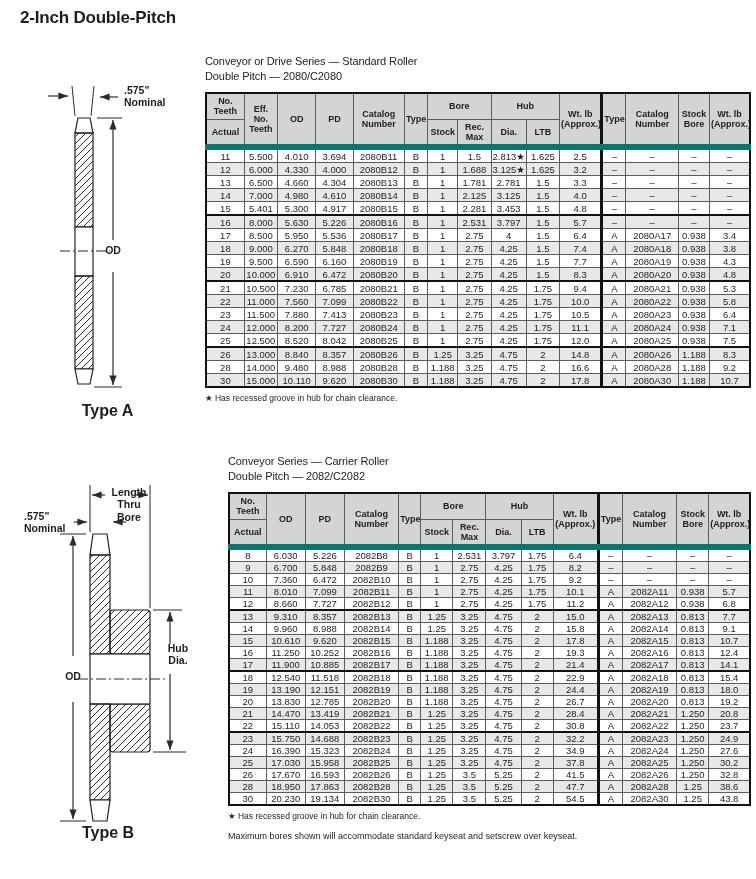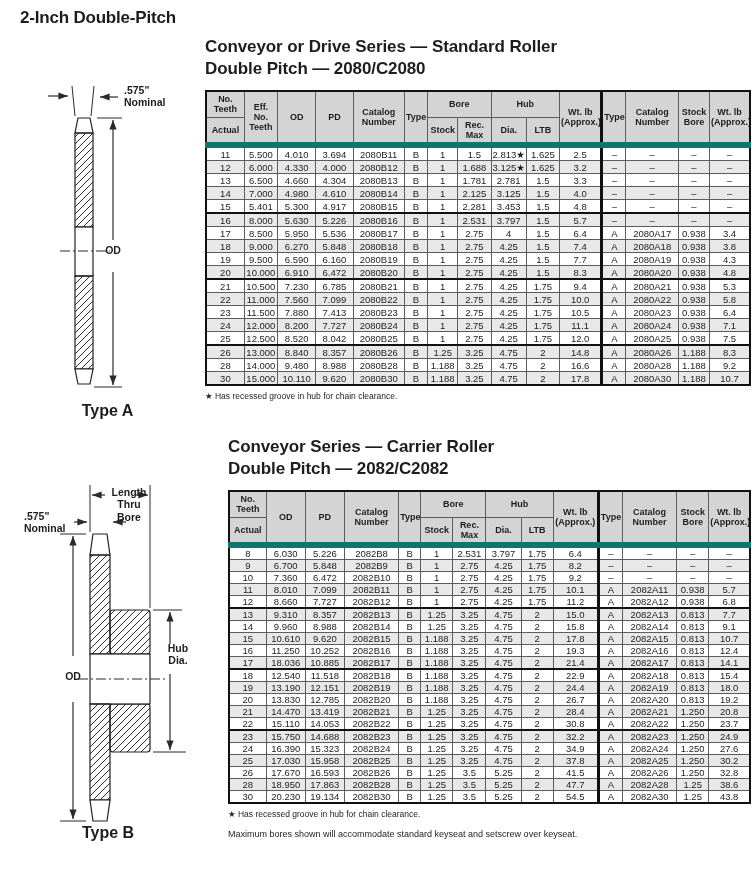--- a/index.html
+++ b/index.html
@@ -4,21 +4,21 @@
 <style>
   html,body{margin:0;padding:0;}
   body{
     width:756px;height:879px;position:relative;background:#ffffff;
     font-family:"Liberation Sans", sans-serif;color:#1d1d1f;overflow:hidden;
   }
   #main-title{position:absolute;left:20px;top:8px;font-size:17px;font-weight:bold;letter-spacing:-0.2px;}
   .section{position:absolute;}
   #section1{left:205px;top:36px;width:546px;}
   #section2{left:228px;top:436px;width:523px;}
-  .section-title{font-size:17px;font-weight:bold;line-height:1.32;margin-bottom:9px;letter-spacing:-0.1px;}
+  .section-title{font-size:11px;font-weight:normal;line-height:1.32;margin-bottom:9px;letter-spacing:-0.1px;margin-top:18px;}
   table.cattable{border-collapse:collapse;table-layout:fixed;width:100%;border:2px solid #111;}
   .cattable th,.cattable td{border:1px solid #5c5c5c;text-align:center;vertical-align:middle;overflow:hidden;}
   .cattable th{background:#d4d4d4;font-weight:bold;font-size:9px;line-height:1.15;white-space:pre-line;padding:2px 1px;}
   .cattable td{font-size:9.5px;padding:0 1px;white-space:nowrap;line-height:1;}
   #t1 td{height:12px;}
   #t2 td{height:11px;}
   .cattable thead{border-bottom:6px solid #0f766e;}
   .cattable tr.alt td{background:#e8e8e8;}
   .cattable tr.grp td{border-bottom:2px solid #111;}
   .cattable .sep{border-left:3px solid #111;}
@@ -682,21 +682,21 @@
           <td>4.75</td>
           <td>2</td>
           <td>19.3</td>
           <td class="sep">A</td>
           <td>2082A16</td>
           <td>0.813</td>
           <td>12.4</td>
         </tr>
         <tr class="alt grp">
           <td>17</td>
-          <td>18.036</td>
+          <td>11.900</td>
           <td>10.885</td>
           <td>2082B17</td>
           <td>B</td>
           <td>1.188</td>
           <td>3.25</td>
           <td>4.75</td>
           <td>2</td>
           <td>21.4</td>
           <td class="sep">A</td>
           <td>2082A17</td>

